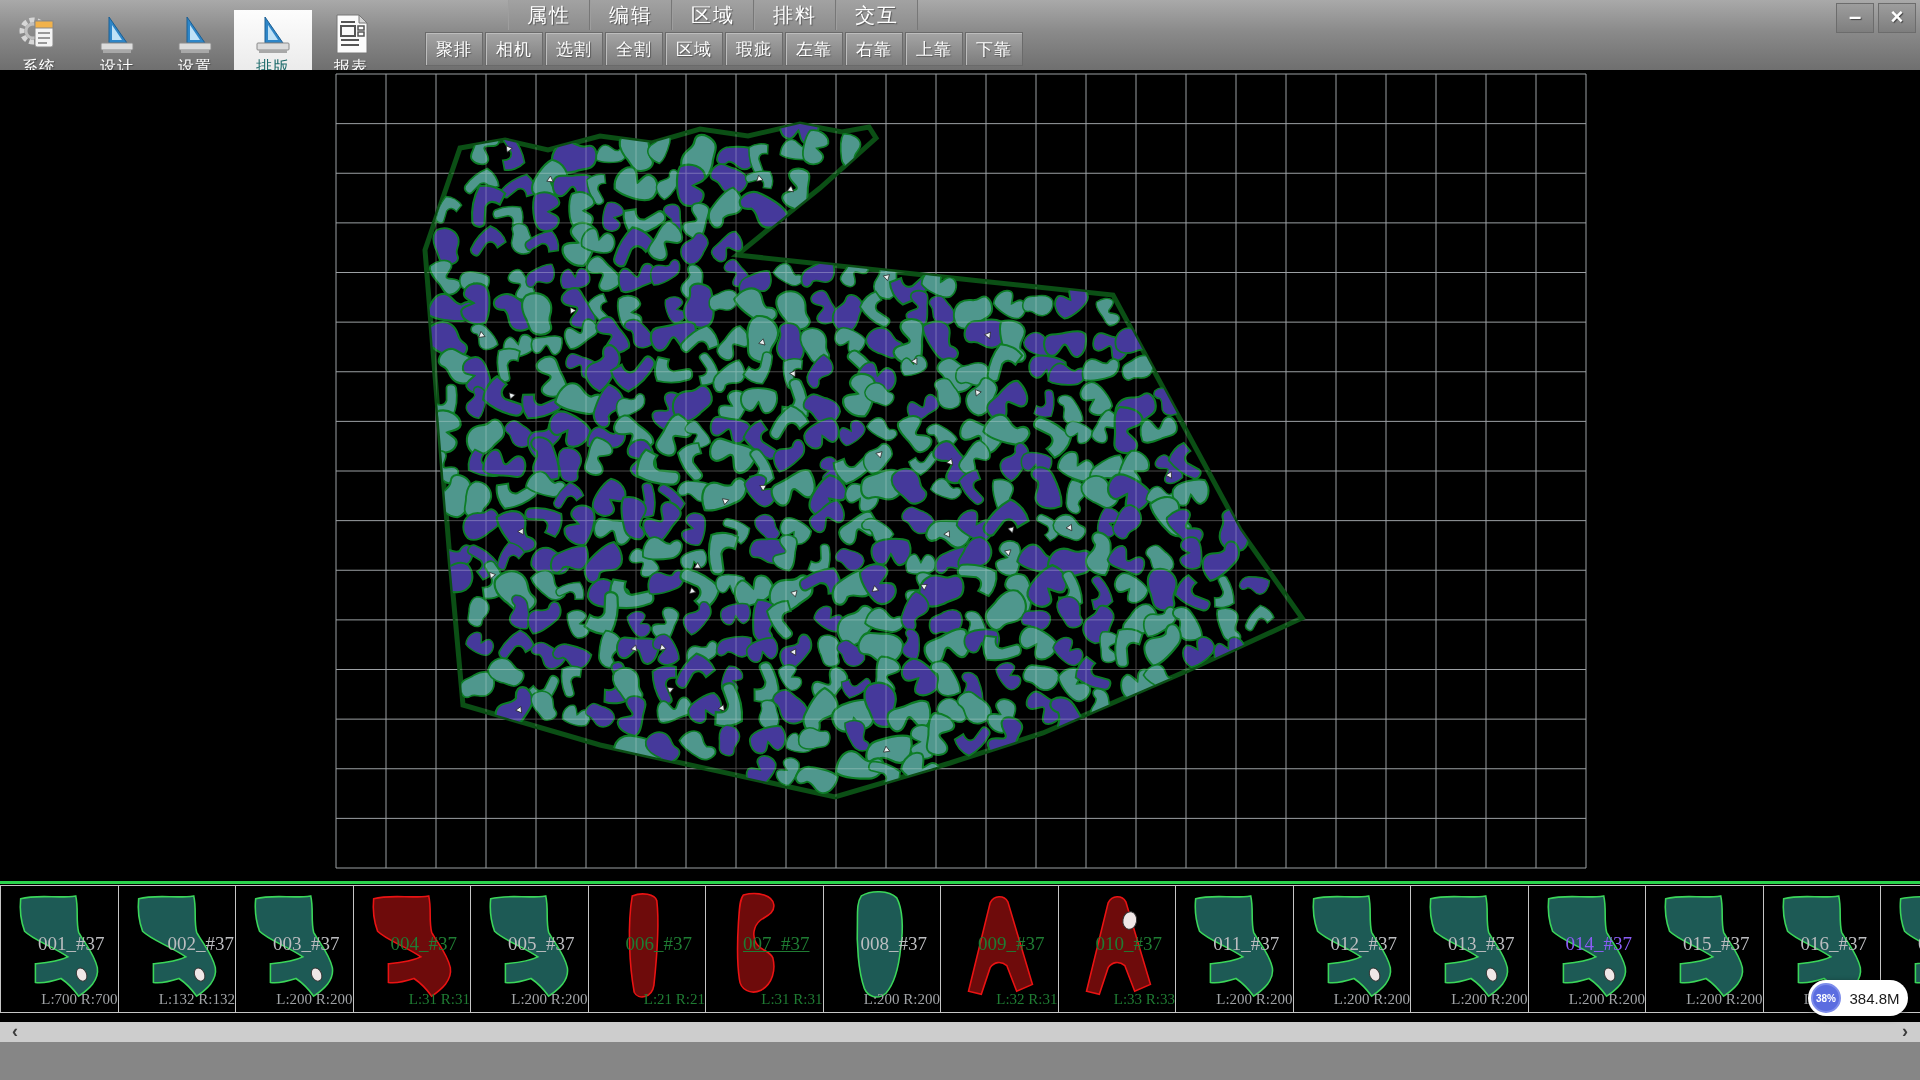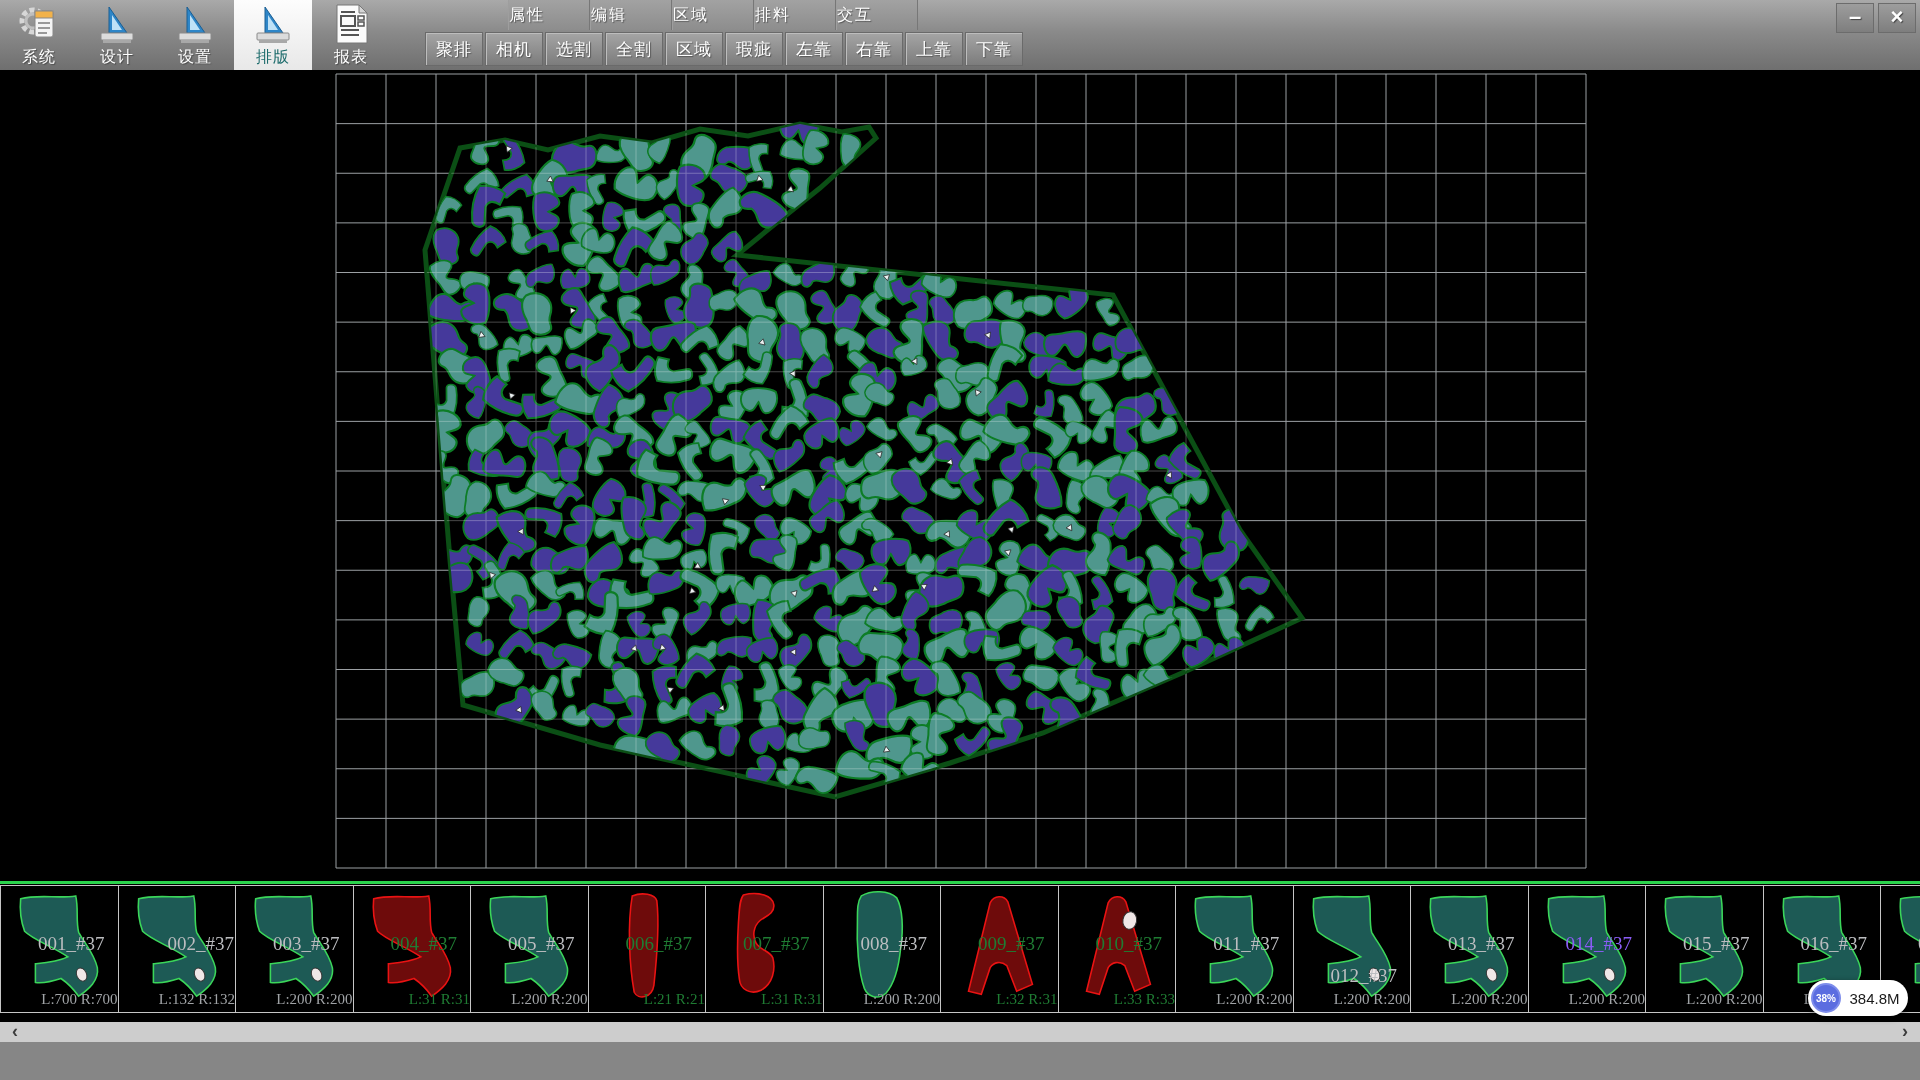--- a/index.html
+++ b/index.html
@@ -7,36 +7,36 @@
     width:1920px;height:1080px;overflow:hidden;position:relative;
     background:#000;font-family:"Liberation Sans",sans-serif;
     -webkit-user-select:none;user-select:none;
   }
   
   .toolbar{
     position:absolute;left:0;top:0;width:1920px;height:70px;
     background:linear-gradient(#a9a9a9,#8a8a8a 45%,#6f6f6f);
     overflow:hidden;
   }
-  .app-tabs{position:absolute;left:0;top:0;height:72px;display:flex;}
+  .app-tabs{position:absolute;left:0;top:10px;height:72px;display:flex;}
   .app-tab{
     width:78px;height:70px;display:flex;flex-direction:column;align-items:center;
     justify-content:flex-start;padding-top:3px;box-sizing:border-box;cursor:default;
   }
   .app-tab.selected{background:linear-gradient(#fdfdfd,#e8e8e8);}
   .app-tab .icon{width:44px;height:42px;display:block;}
   .app-tab .app-label{
     font-size:16px;color:#fff;margin-top:2px;letter-spacing:1px;
     text-shadow:1px 1px 1px #4a4a4a;
   }
   .app-tab.selected .app-label{color:#1c6b6b;text-shadow:none;}
   .menu-tabs{position:absolute;left:508px;top:0;height:30px;display:flex;}
   .menu-tab{
-    width:80px;height:30px;line-height:30px;text-align:left;color:#fff;
-    font-size:16px;letter-spacing:2px;text-shadow:1px 1px 1px #555;
+    width:80px;height:30px;line-height:30px;text-align:center;color:#fff;
+    font-size:20px;letter-spacing:2px;text-shadow:1px 1px 1px #555;
     border-left:1px solid #9e9e9e;border-right:1px solid #777;
     background:linear-gradient(#a2a2a2,#8d8d8d);
   }
   .action-row{position:absolute;left:425px;top:32px;height:36px;display:flex;gap:2px;}
   .action-button{
     min-width:46px;height:34px;line-height:34px;text-align:center;padding:0 10px;
     color:#fff;font-size:17px;letter-spacing:1px;text-shadow:1px 1px 1px #555;
     background:linear-gradient(#a5a5a5,#7c7c7c);
     border:1px solid #6a6a6a;box-shadow:inset 1px 1px 0 #bdbdbd;box-sizing:border-box;
   }
@@ -772,21 +772,21 @@
         <svg viewBox="0 0 118 126" width="116" height="126">
           <path d="M44,9 C54,5 67,7 69,14 C72,40 69,72 66,100 C64,113 50,115 46,107 C41,80 39,38 44,9 Z" fill="#6e0b0b" stroke="#ea1313" stroke-width="1.6"></path>
         </svg>
         <div class="thumb-label" style="color: rgb(31, 124, 51); font-family: Liberation Serif, serif;">006_#37</div>
         <div class="thumb-lr" style="color: rgb(31, 124, 51);">L:21 R:21</div>
       </div>
       <div class="thumb-cell">
         <svg viewBox="0 0 118 126" width="116" height="126">
           <path d="M38,8 C54,4 68,9 69,18 C70,27 60,30 55,34 C48,40 47,50 51,57 C55,64 65,65 68,72 C71,84 68,98 56,105 C45,110 35,104 34,94 C31,74 32,52 33,36 C34,23 34,13 38,8 Z" fill="#6e0b0b" stroke="#ea1313" stroke-width="1.6"></path>
         </svg>
-        <div class="thumb-label" style="color: rgb(31, 124, 51);">007_#37</div>
+        <div class="thumb-label" style="color: rgb(31, 124, 51); text-decoration: underline;">007_#37</div>
         <div class="thumb-lr" style="color: rgb(31, 124, 51);">L:31 R:31</div>
       </div>
       <div class="thumb-cell">
         <svg viewBox="0 0 118 126" width="116" height="126">
           <path d="M38,9 C48,3 66,3 74,11 C80,22 81,42 78,62 C76,82 71,99 63,108 C55,115 45,112 41,103 C35,86 33,58 34,34 C34,22 34,15 38,9 Z" fill="#1d5a55" stroke="#3bd65a" stroke-width="1.6"></path>
         </svg>
         <div class="thumb-label" style="color: rgb(188, 189, 192);">008_#37</div>
         <div class="thumb-lr" style="color: rgb(160, 163, 166);">L:200 R:200</div>
       </div>
       <div class="thumb-cell">
@@ -809,21 +809,21 @@
           <path d="M20,12 C38,7 58,12 76,9 C79,22 76,34 79,46 C85,57 95,68 98,82 C100,95 89,104 79,111 C74,104 67,97 61,93 C52,96 43,98 35,97 L35,78 C46,77 58,76 68,71 C52,60 33,54 24,45 C20,34 19,22 20,12 Z" fill="#1d5a55" stroke="#3bd65a" stroke-width="1.6"></path>
         </svg>
         <div class="thumb-label" style="color: rgb(188, 189, 192);">011_#37</div>
         <div class="thumb-lr" style="color: rgb(160, 163, 166);">L:200 R:200</div>
       </div>
       <div class="thumb-cell">
         <svg viewBox="0 0 118 126" width="116" height="126">
           <path d="M20,12 C38,7 58,12 76,9 C79,22 76,34 79,46 C85,57 95,68 98,82 C100,95 89,104 79,111 C74,104 67,97 61,93 C52,96 43,98 35,97 L35,78 C46,77 58,76 68,71 C52,60 33,54 24,45 C20,34 19,22 20,12 Z" fill="#1d5a55" stroke="#3bd65a" stroke-width="1.6"></path>
           <ellipse cx="82" cy="89" rx="5" ry="7" fill="#efe7e7" stroke="#333" stroke-width="1" transform="rotate(-25 82 89)"></ellipse>
         </svg>
-        <div class="thumb-label" style="color: rgb(188, 189, 192); margin-top: 32px;">012_#37</div>
+        <div class="thumb-label" style="color: rgb(188, 189, 192);">012_#37</div>
         <div class="thumb-lr" style="color: rgb(160, 163, 166);">L:200 R:200</div>
       </div>
       <div class="thumb-cell">
         <svg viewBox="0 0 118 126" width="116" height="126">
           <path d="M20,12 C38,7 58,12 76,9 C79,22 76,34 79,46 C85,57 95,68 98,82 C100,95 89,104 79,111 C74,104 67,97 61,93 C52,96 43,98 35,97 L35,78 C46,77 58,76 68,71 C52,60 33,54 24,45 C20,34 19,22 20,12 Z" fill="#1d5a55" stroke="#3bd65a" stroke-width="1.6"></path>
           <ellipse cx="82" cy="89" rx="5" ry="7" fill="#efe7e7" stroke="#333" stroke-width="1" transform="rotate(-25 82 89)"></ellipse>
         </svg>
         <div class="thumb-label" style="color: rgb(188, 189, 192);">013_#37</div>
         <div class="thumb-lr" style="color: rgb(160, 163, 166);">L:200 R:200</div>
       </div>

